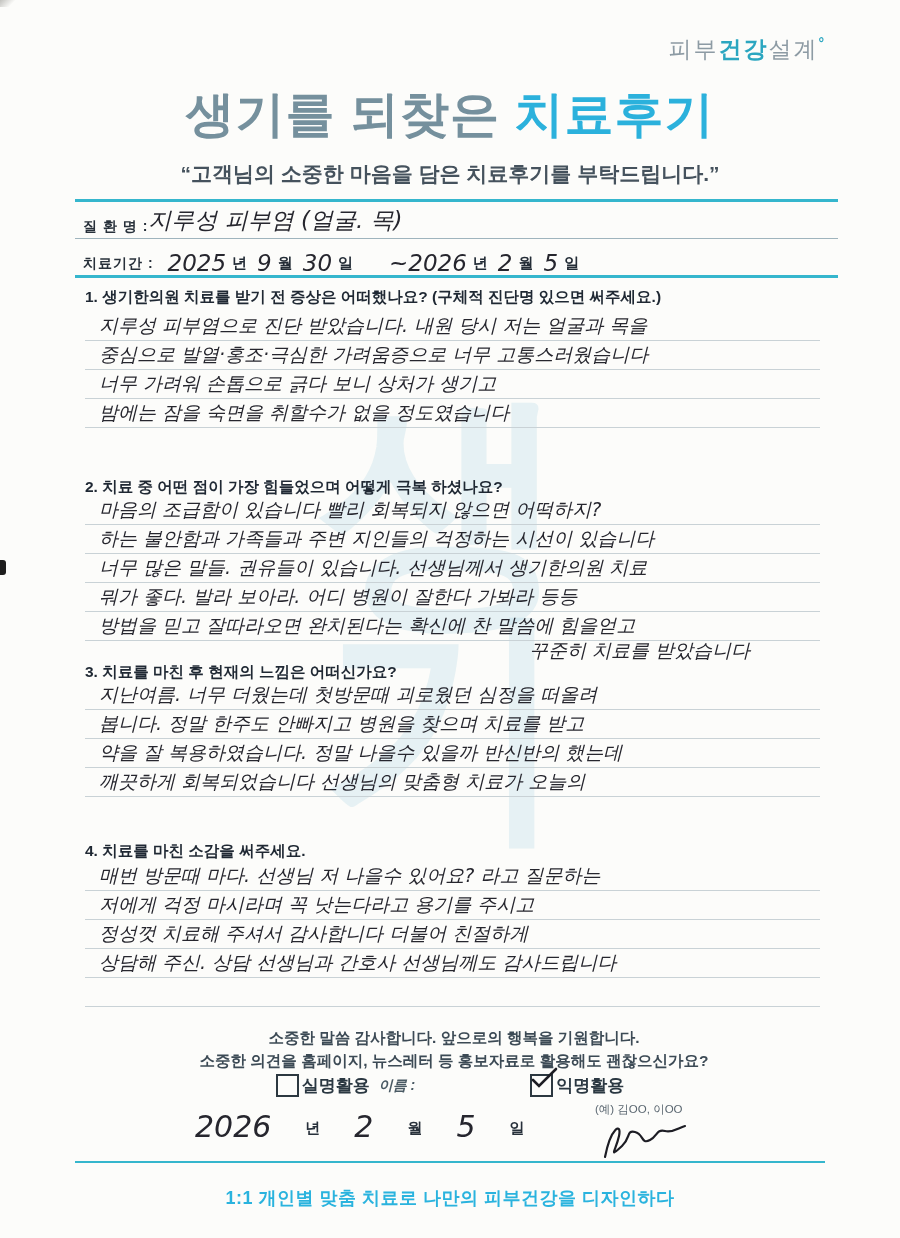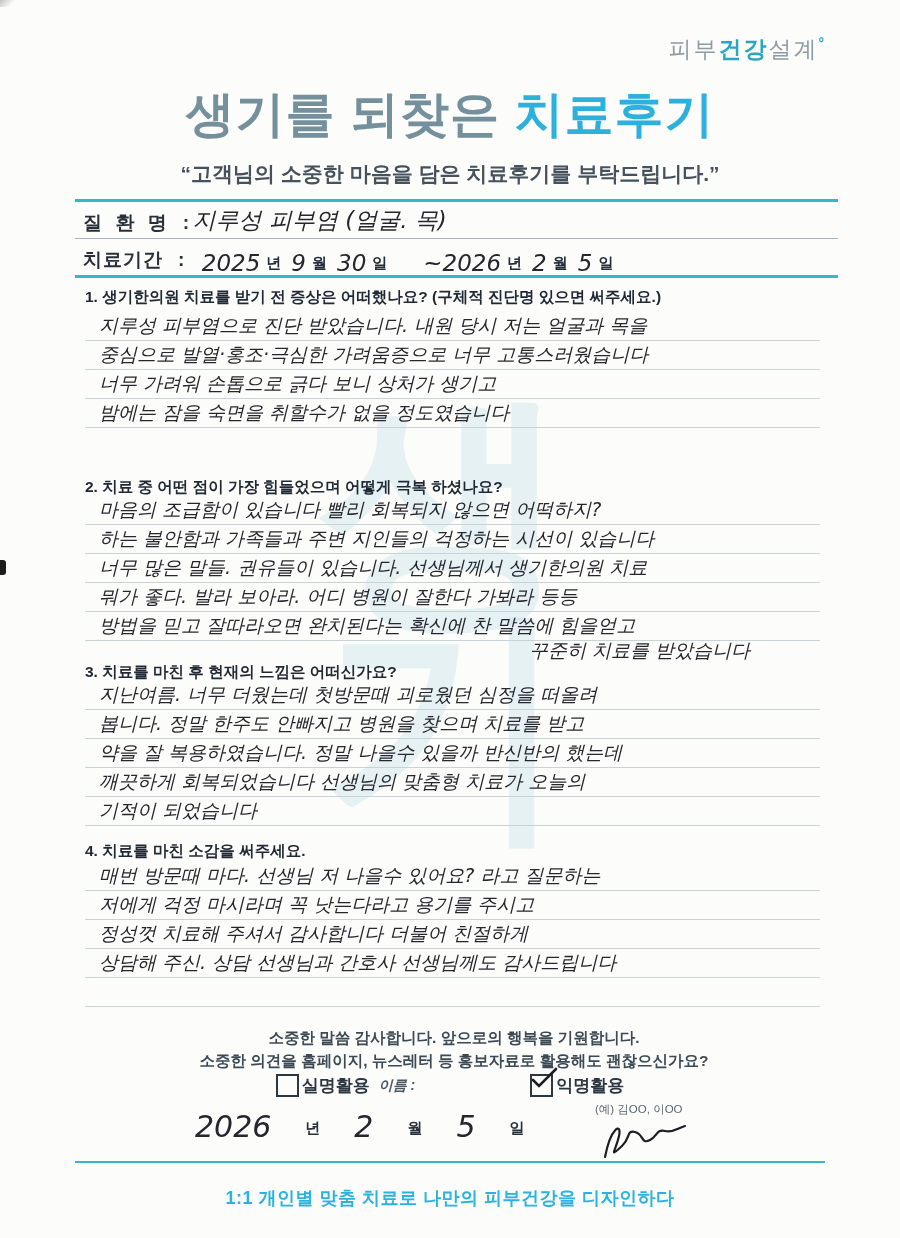--- a/index.html
+++ b/index.html
@@ -11,21 +11,21 @@
   .logo .deg{color:#2ba6c0;font-size:14px;vertical-align:super;font-weight:bold;}
   .title{position:absolute;top:82px;left:0;width:100%;text-align:center;
          font-size:49px;font-weight:bold;letter-spacing:1px;color:#75909d;}
   .title .accent{color:#2bb1dc;}
   .subtitle{position:absolute;top:160px;left:0;width:100%;text-align:center;
             font-size:21px;font-weight:bold;color:#45525d;}
   
   .info{position:absolute;top:199px;left:75px;right:62px;border-top:3px solid #35b6cd;border-bottom:3px solid #35b6cd;}
   .info-row{display:flex;align-items:flex-end;height:34px;padding:0 4px 2px 8px;}
   .info-row.first{border-bottom:1px solid #9fb4bd;}
-  .plabel{font-size:19px;font-weight:bold;color:#27303a;letter-spacing:1px;white-space:nowrap;font-family:Liberation Mono, monospace;}
+  .plabel{font-size:14px;font-weight:bold;color:#27303a;letter-spacing:1px;white-space:nowrap;}
   .hand{font-family:"DejaVu Sans",sans-serif;font-style:italic;color:#26262e;}
   .disease-val{font-size:23px;flex:1;}
   .branch-group{display:flex;align-items:flex-end;gap:70px;margin-right:60px;}
   .period-val{display:flex;align-items:flex-end;margin-left:14px;font-size:15px;}
   .period-val .hand{font-size:23px;line-height:20px;margin-top:14px;}
   .period-val .unit{font-weight:bold;margin:0 10px 0 6px;}
   .period-val .gap{width:26px;}
   
   .qlabel{position:absolute;left:85px;right:80px;font-size:15.5px;font-weight:bold;color:#1f2833;}
   .lines{position:absolute;left:85px;right:80px;}
@@ -119,21 +119,20 @@
       <div class="ans-line hand">방법을 믿고 잘따라오면 완치된다는 확신에 찬 말씀에 힘을얻고</div>
     </div>
     <div class="extra-line hand" style="top:638px">꾸준히 치료를 받았습니다</div>
 
     <div class="qlabel" style="top:662px">3. 치료를 마친 후 현재의 느낌은 어떠신가요?</div>
     <div class="lines" style="top:681px">
       <div class="ans-line hand">지난여름. 너무 더웠는데 첫방문때 괴로웠던 심정을 떠올려</div>
       <div class="ans-line hand">봅니다. 정말 한주도 안빠지고 병원을 찾으며 치료를 받고</div>
       <div class="ans-line hand">약을 잘 복용하였습니다. 정말 나을수 있을까 반신반의 했는데</div>
       <div class="ans-line hand">깨끗하게 회복되었습니다 선생님의 맞춤형 치료가 오늘의</div>
-      <div class="ans-line hand">기적이 되었습니다</div>
     </div>
 
     <div class="qlabel" style="top:841px">4. 치료를 마친 소감을 써주세요.</div>
     <div class="lines" style="top:862px">
       <div class="ans-line hand">매번 방문때 마다. 선생님 저 나을수 있어요? 라고 질문하는</div>
       <div class="ans-line hand">저에게 걱정 마시라며 꼭 낫는다라고 용기를 주시고</div>
       <div class="ans-line hand">정성껏 치료해 주셔서 감사합니다 더불어 친절하게</div>
       <div class="ans-line hand">상담해 주신. 상담 선생님과 간호사 선생님께도 감사드립니다</div>
       <div class="ans-line"></div>
     </div>

